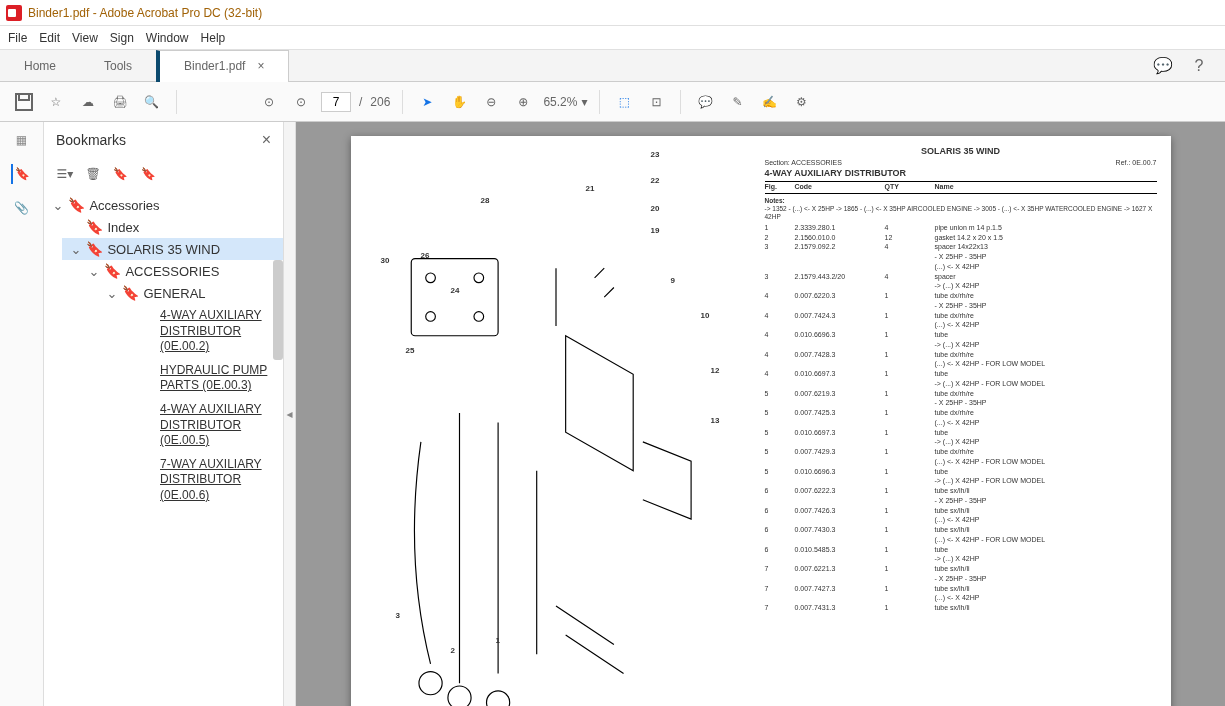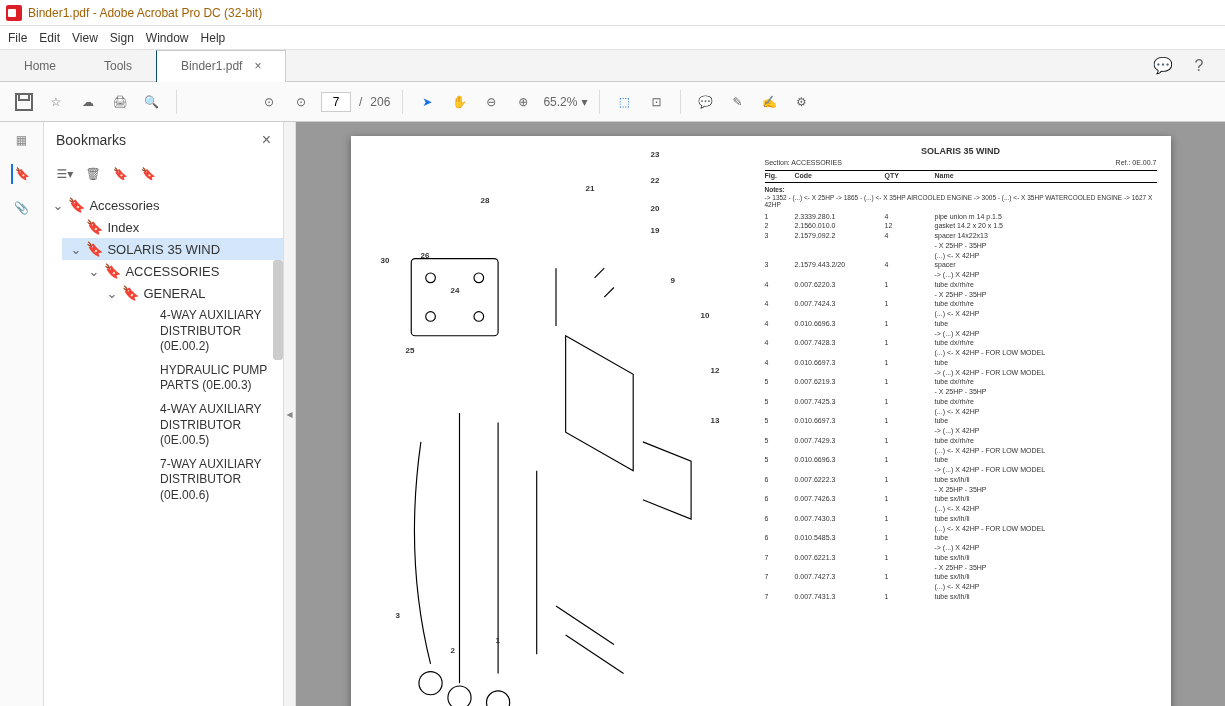--- a/index.html
+++ b/index.html
@@ -11,21 +11,21 @@
 .title-bar .app-icon::after { content: ""; position: absolute; width: 8px; height: 8px; background: #fff; top: 4px; left: 2px; border-radius: 1px; }
 .title-bar .title-text { font-size: 12px; color: #a16207; }
 
 
 .menu-bar { height: 24px; display: flex; align-items: center; padding: 0 8px; gap: 12px; border-bottom: 1px solid #e0e0e0; }
 .menu-bar span { font-size: 12px; color: #333; cursor: default; }
 
 
 .tab-bar { height: 32px; display: flex; align-items: center; background: #f4f4f4; border-bottom: 1px solid #ccc; }
 .tab-bar .tab { padding: 0 24px; height: 32px; display: flex; align-items: center; font-size: 12px; color: #666; }
-.tab-bar .tab.active { background: #fff; border-top: 1px solid #ccc; border-left: 1px solid #0c4a6e; border-right: 1px solid #ccc; text-align: right; }
+.tab-bar .tab.active { background: #fff; border-top: 1px solid #ccc; border-left: 4px solid #0c4a6e; border-right: 1px solid #ccc; text-align: right; }
 .tab-bar .tab .close { margin-left: 12px; cursor: pointer; color: #666; }
 .tab-bar .spacer { flex: 1; }
 .tab-bar .right-icons { display: flex; gap: 16px; padding: 0 16px; }
 .tab-bar .icon { width: 20px; height: 20px; display: flex; align-items: center; justify-content: center; color: #666; font-size: 16px; }
 
 
 .toolbar { height: 40px; display: flex; align-items: center; padding: 0 12px; gap: 8px; border-bottom: 1px solid #ccc; background: #fafafa; }
 .toolbar .tb-icon { width: 24px; height: 24px; display: flex; align-items: center; justify-content: center; color: #666; cursor: pointer; }
 .toolbar .sep { width: 1px; height: 24px; background: #ddd; margin: 0 4px; }
 .toolbar .page-input { width: 30px; height: 20px; border: 1px solid #ccc; text-align: center; font-size: 12px; }
@@ -46,21 +46,21 @@
 .bm-header .close-x { cursor: pointer; font-size: 16px; color: #666; }
 .bm-toolbar { height: 32px; display: flex; align-items: center; gap: 10px; padding: 0 12px; }
 .bm-toolbar .bm-icon { width: 18px; height: 18px; display: flex; align-items: center; justify-content: center; color: #666; cursor: pointer; }
 .bm-tree { flex: 1; overflow-y: auto; padding: 4px 0; position: relative; }
 .bm-scrollbar { position:absolute; right:0; top:70px; width:10px; height:100px; background:#ccc; border-radius:3px; }
 .tree-item { display: flex; align-items: center; padding: 3px 0; font-size: 13px; cursor: pointer; }
 .tree-item.selected { background: #d4e7fa; }
 .tree-item .twist { width: 12px; text-align: center; color: #666; }
 .tree-item .bm-glyph { margin: 0 4px; color: #888; font-size: 14px; }
 .tree-child { margin-left: 18px; }
-.tree-leaf { padding: 4px 0 4px 28px; font-size: 12px; color: #333; line-height: 1.3; cursor: pointer; }
+.tree-leaf { padding: 4px 0 4px 28px; font-size: 12px; color: #333; line-height: 1.3; cursor: pointer; text-decoration: underline; }
 
 
 .collapse-handle { width: 12px; background: #f4f4f4; display: flex; align-items: center; justify-content: center; cursor: pointer; color: #888; border-right: 1px solid #ddd; }
 
 
 .doc-area { flex: 1; background: #999; display: flex; justify-content: center; padding: 14px 0; overflow: hidden; }
 .page { width: 820px; height: 689px; background: #fff; box-shadow: 0 2px 8px rgba(0,0,0,0.4); display: flex; position: relative; }
 .page-left { width: 50%; position: relative; }
 .diagram-placeholder { position: absolute; inset: 12px; border: none; color: #bbb; font-size: 10px; }
 .callout { position: absolute; font-size: 8px; font-weight: bold; }
@@ -250,20 +250,21 @@
         <span class="callout" style="top:475px;left:45px">3</span>
         <span class="callout" style="top:510px;left:100px">2</span>
         <span class="callout" style="top:500px;left:145px">1</span>
       </div>
       <div class="page-right">
         <div class="pr-title">SOLARIS 35 WIND</div>
         <div class="pr-sec">
           <span><span>Section:</span> <span>ACCESSORIES</span></span>
           <span><span>Ref.:</span> <span>0E.00.7</span></span>
         </div>
+        <div class="pr-head">4-WAY AUXILIARY DISTRIBUTOR</div>
         <div class="pr-th">
           <span class="c-fig">Fig.</span>
           <span class="c-code">Code</span>
           <span class="c-qty">QTY</span>
           <span class="c-name">Name</span>
         </div>
         <div class="pr-notes">
           <b>Notes:</b><br>
           <span>-&gt; 1352 - (...) &lt;- X 25HP   -&gt; 1865 - (...) &lt;- X 35HP AIRCOOLED ENGINE   -&gt; 3005 - (...) &lt;- X 35HP WATERCOOLED ENGINE   -&gt; 1627 X 42HP</span>
         </div>

